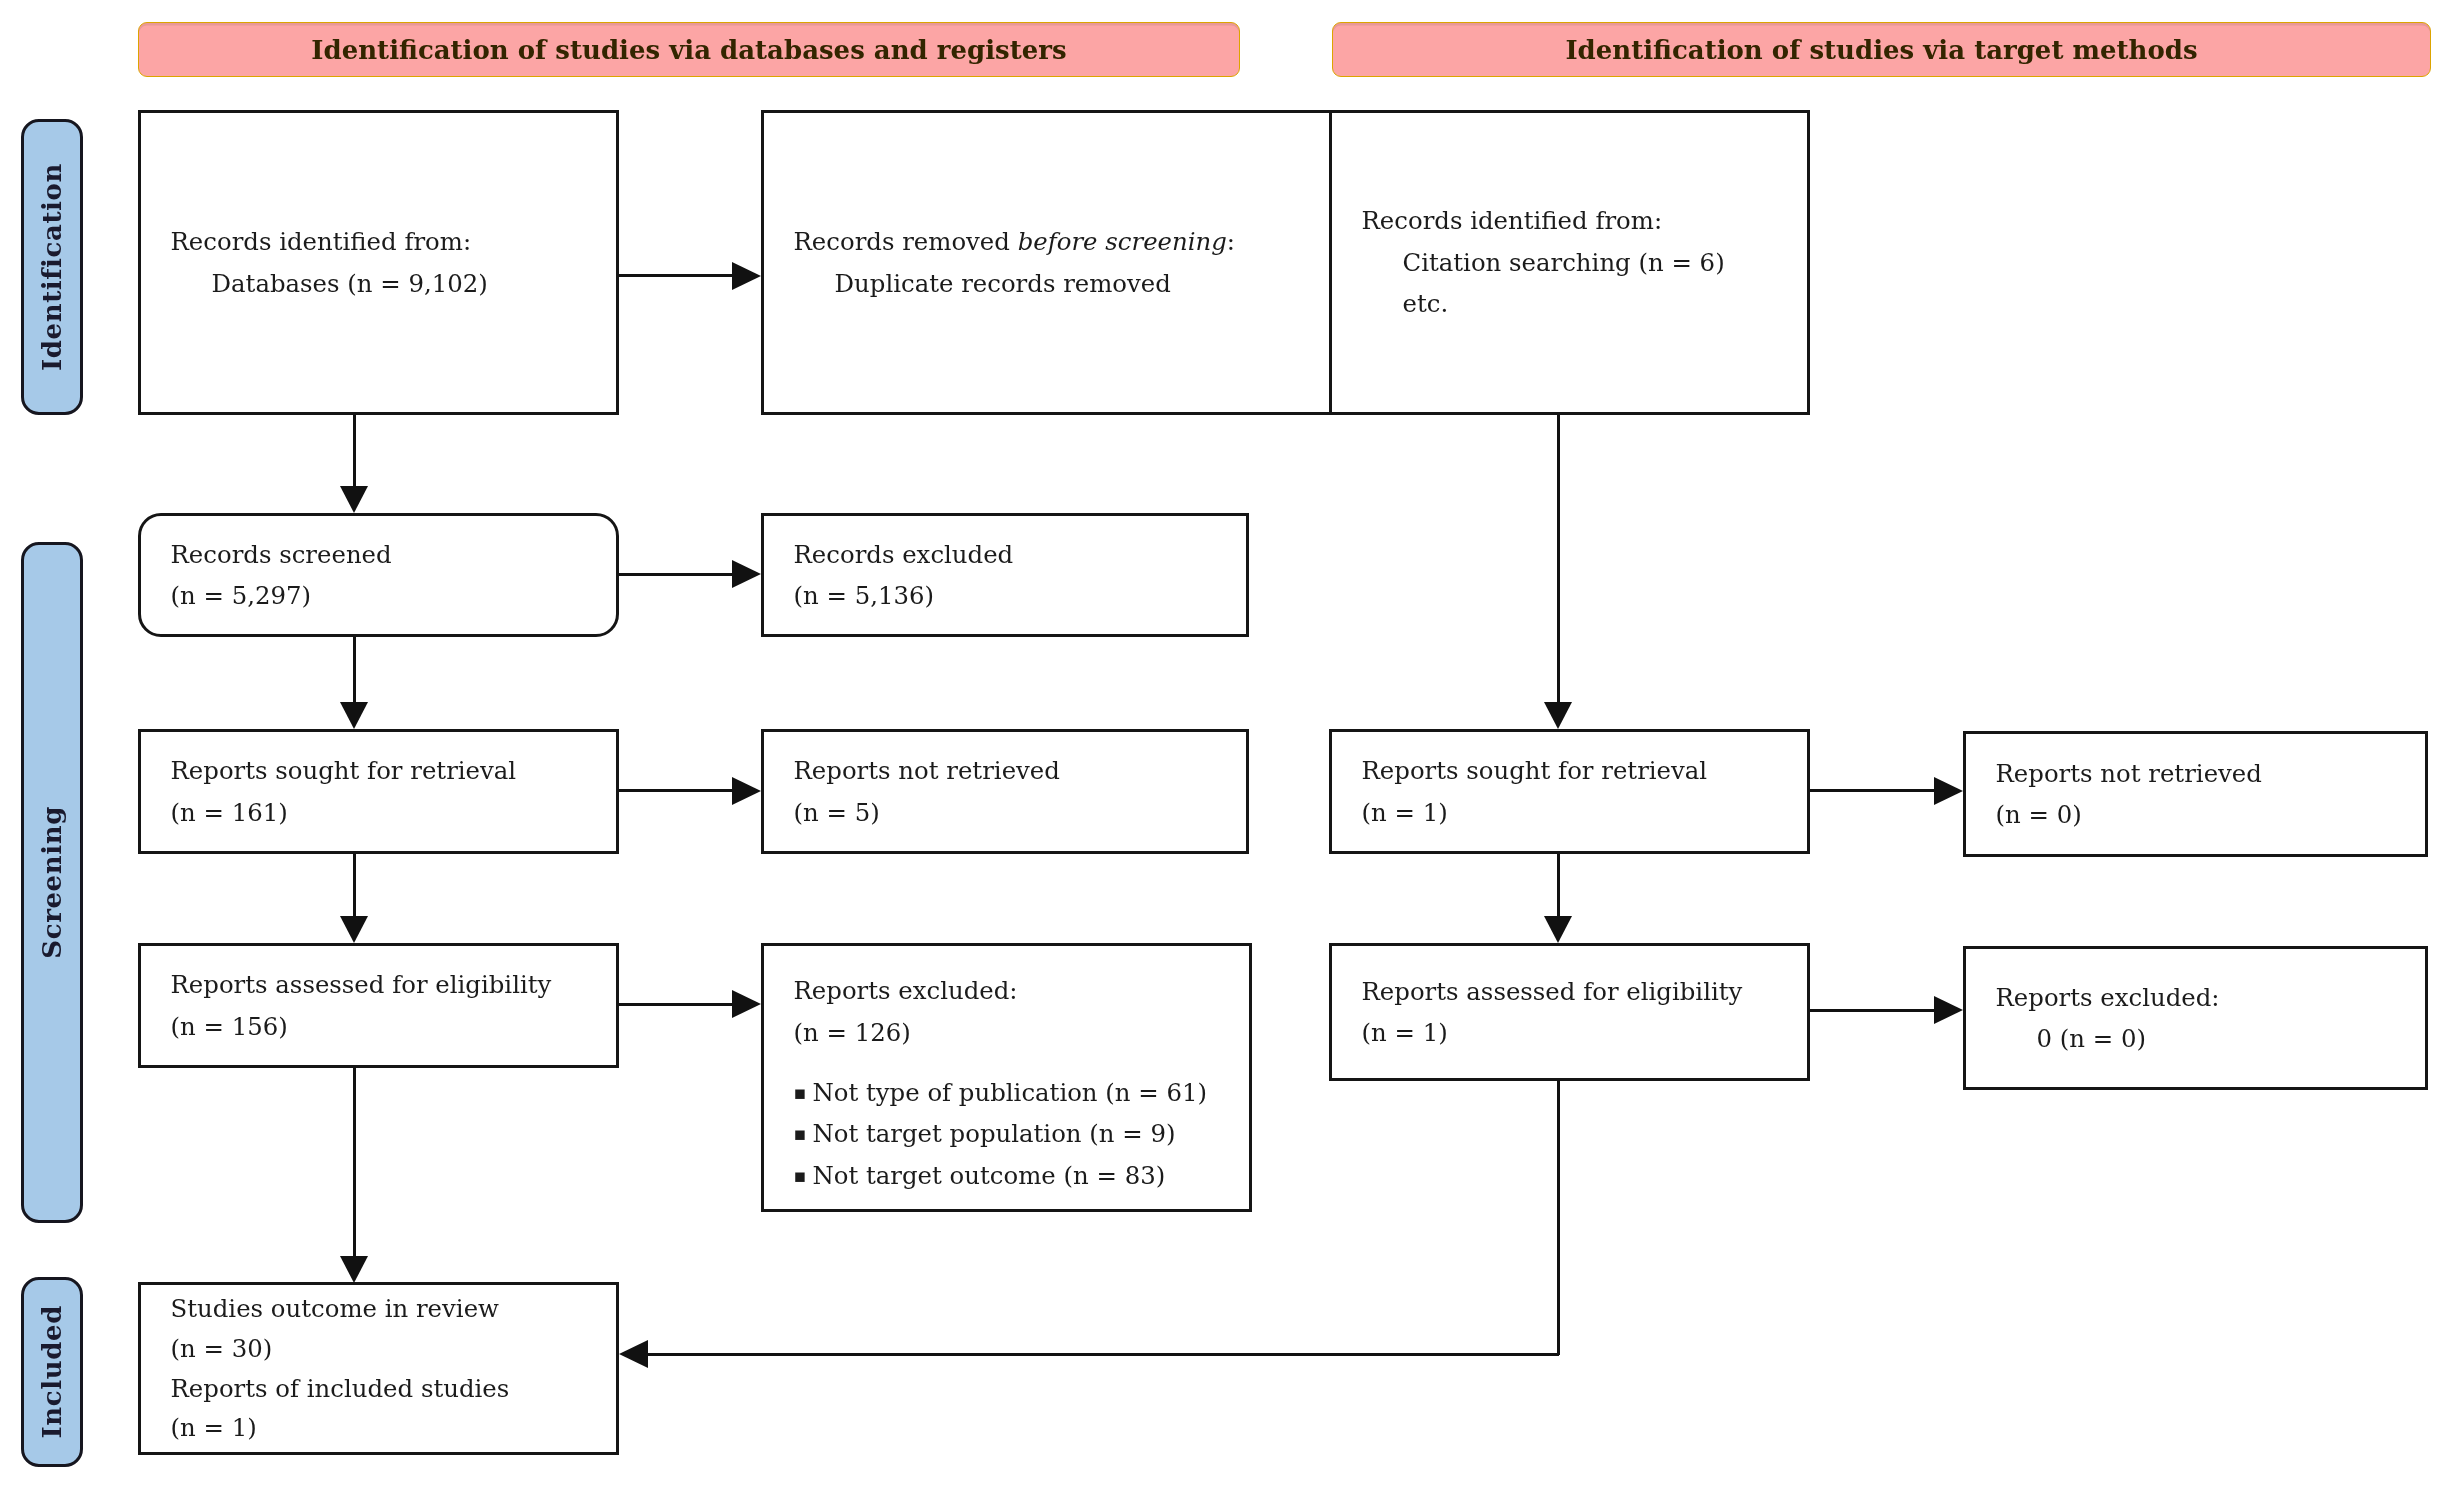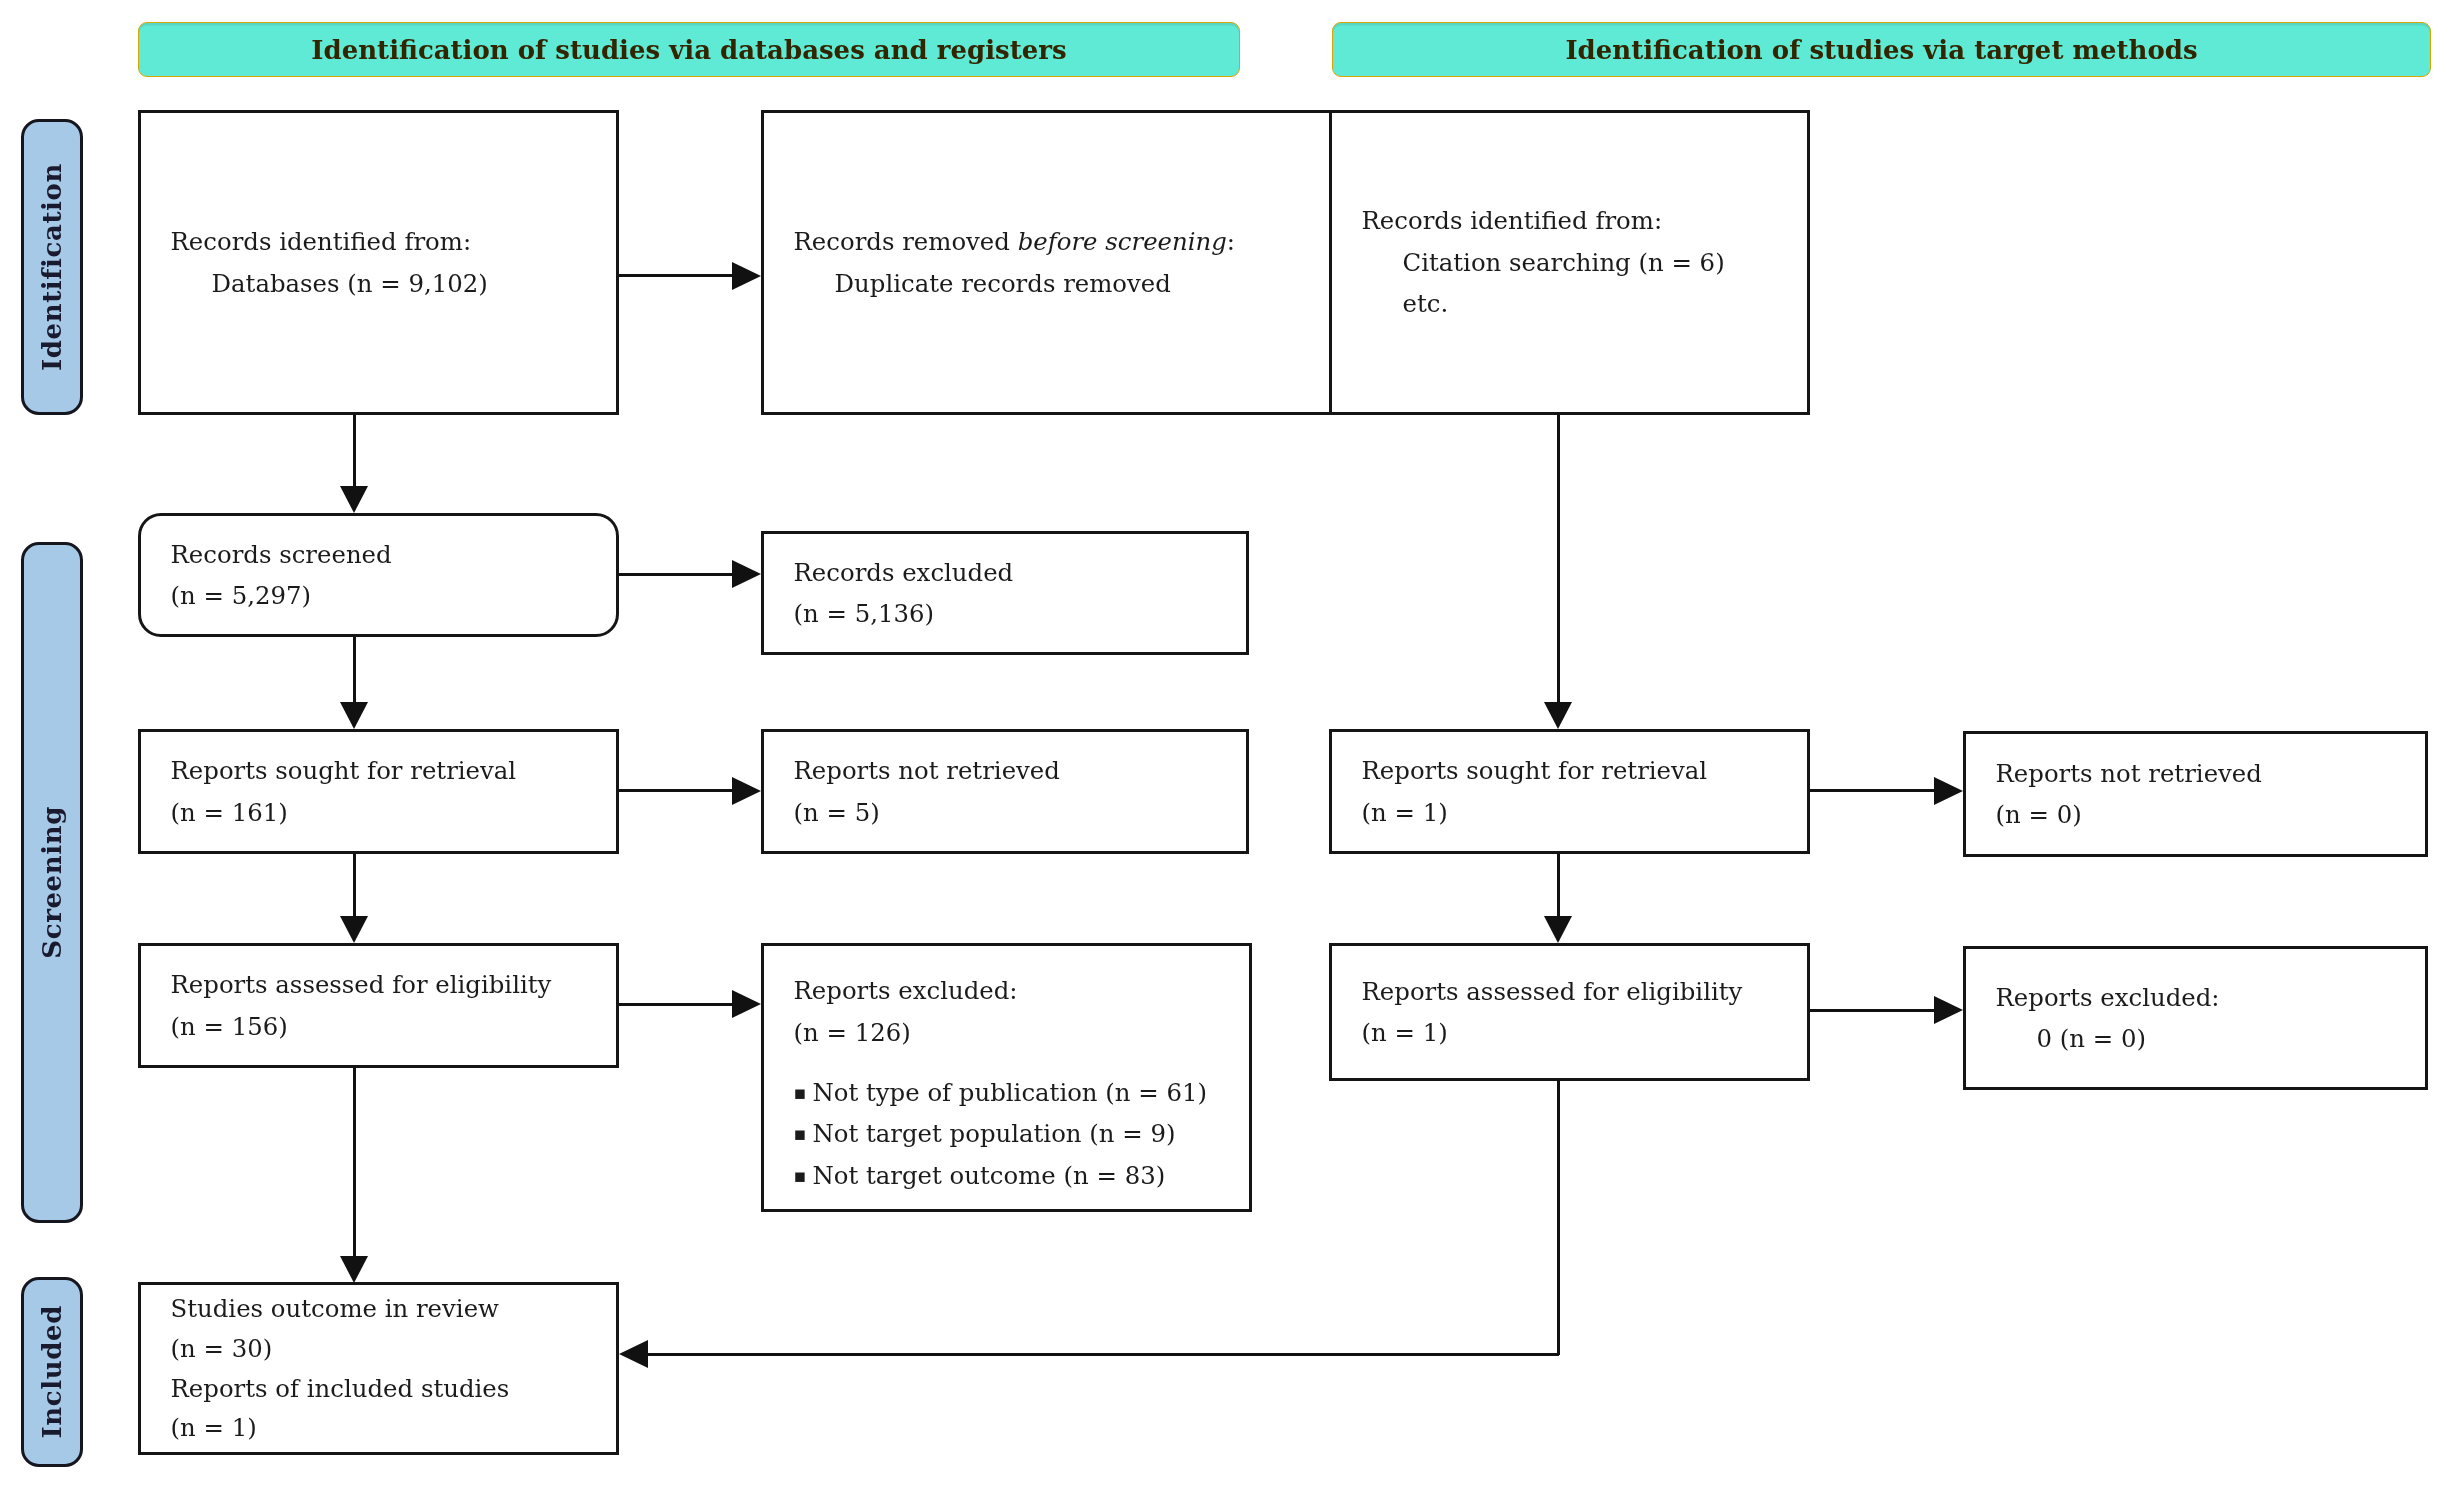--- a/index.html
+++ b/index.html
@@ -6,21 +6,21 @@
   body {
     width: 2462px; height: 1486px; position: relative;
     font-family: "DejaVu Serif", "Liberation Serif", serif;
     color: #1b1b1b;
   }
   .canvas { position: absolute; left: 0; top: 0; width: 2462px; height: 1486px; background: #ffffff; }
 
   
   .banner {
     position: absolute; height: 53px;
-    background: #5eead4; border: 1.9px solid #DCA400; border-radius: 9px;
+    background: #fca5a5; border: 1.9px solid #DCA400; border-radius: 9px;
     display: flex; align-items: center; justify-content: center;
     font-weight: bold; font-size: 26px; color: #332500;
     box-shadow: inset 0 2.6px 0 rgba(0,0,0,0.08);
   }
   .banner-left  { left: 138px;  top: 22.4px; width: 1100px; }
   .banner-right { left: 1332px; top: 22.4px; width: 1097px; }
 
   
   .stage {
     position: absolute; left: 21px; width: 62px;
@@ -44,21 +44,21 @@
     display: flex; flex-direction: column; justify-content: center;
     padding: 13px 15.4px 13px 29.5px;
     font-size: 24.4px; line-height: 1.7;
   }
   .fbox .ln { white-space: nowrap; }
   .fbox .indent { padding-left: 41px; }
   .b-db-identified    { left: 138px;  top: 110px;  width: 481px; height: 305px; }
   .b-removed          { left: 761px; top: 110px;  width: 588px; height: 305px; }
   .b-other-identified { left: 1329px; top: 110px;  width: 481px; height: 305px; }
   .b-screened         { left: 138px;  top: 513px;  width: 481px; height: 124px; border-radius: 23px; }
-  .b-rec-excluded     { left: 761px; top: 531px;  width: 488px; height: 124px; }
+  .b-rec-excluded     { left: 761px; top: 513px;  width: 488px; height: 124px; }
   .b-sought-db        { left: 138px;  top: 729px; width: 481px; height: 125px; }
   .b-notret-db        { left: 761px; top: 729px; width: 488px; height: 125px; }
   .b-assessed-db      { left: 138px;  top: 943px; width: 481px; height: 125px; }
   .b-excl-db          { left: 761px; top: 943px; width: 491px; height: 269px; justify-content: flex-start; padding-top: 24.4px; }
   .b-sought-other     { left: 1329px; top: 729px; width: 481px; height: 125px; }
   .b-notret-other     { left: 1963px; top: 731px; width: 465px; height: 126px; }
   .b-assessed-other   { left: 1329px; top: 943px; width: 481px; height: 138px; }
   .b-excl-other       { left: 1963px; top: 946px; width: 465px; height: 144px; }
   .b-included         { left: 138px;  top: 1282px; width: 481px; height: 173px; line-height: 1.62; }
 

